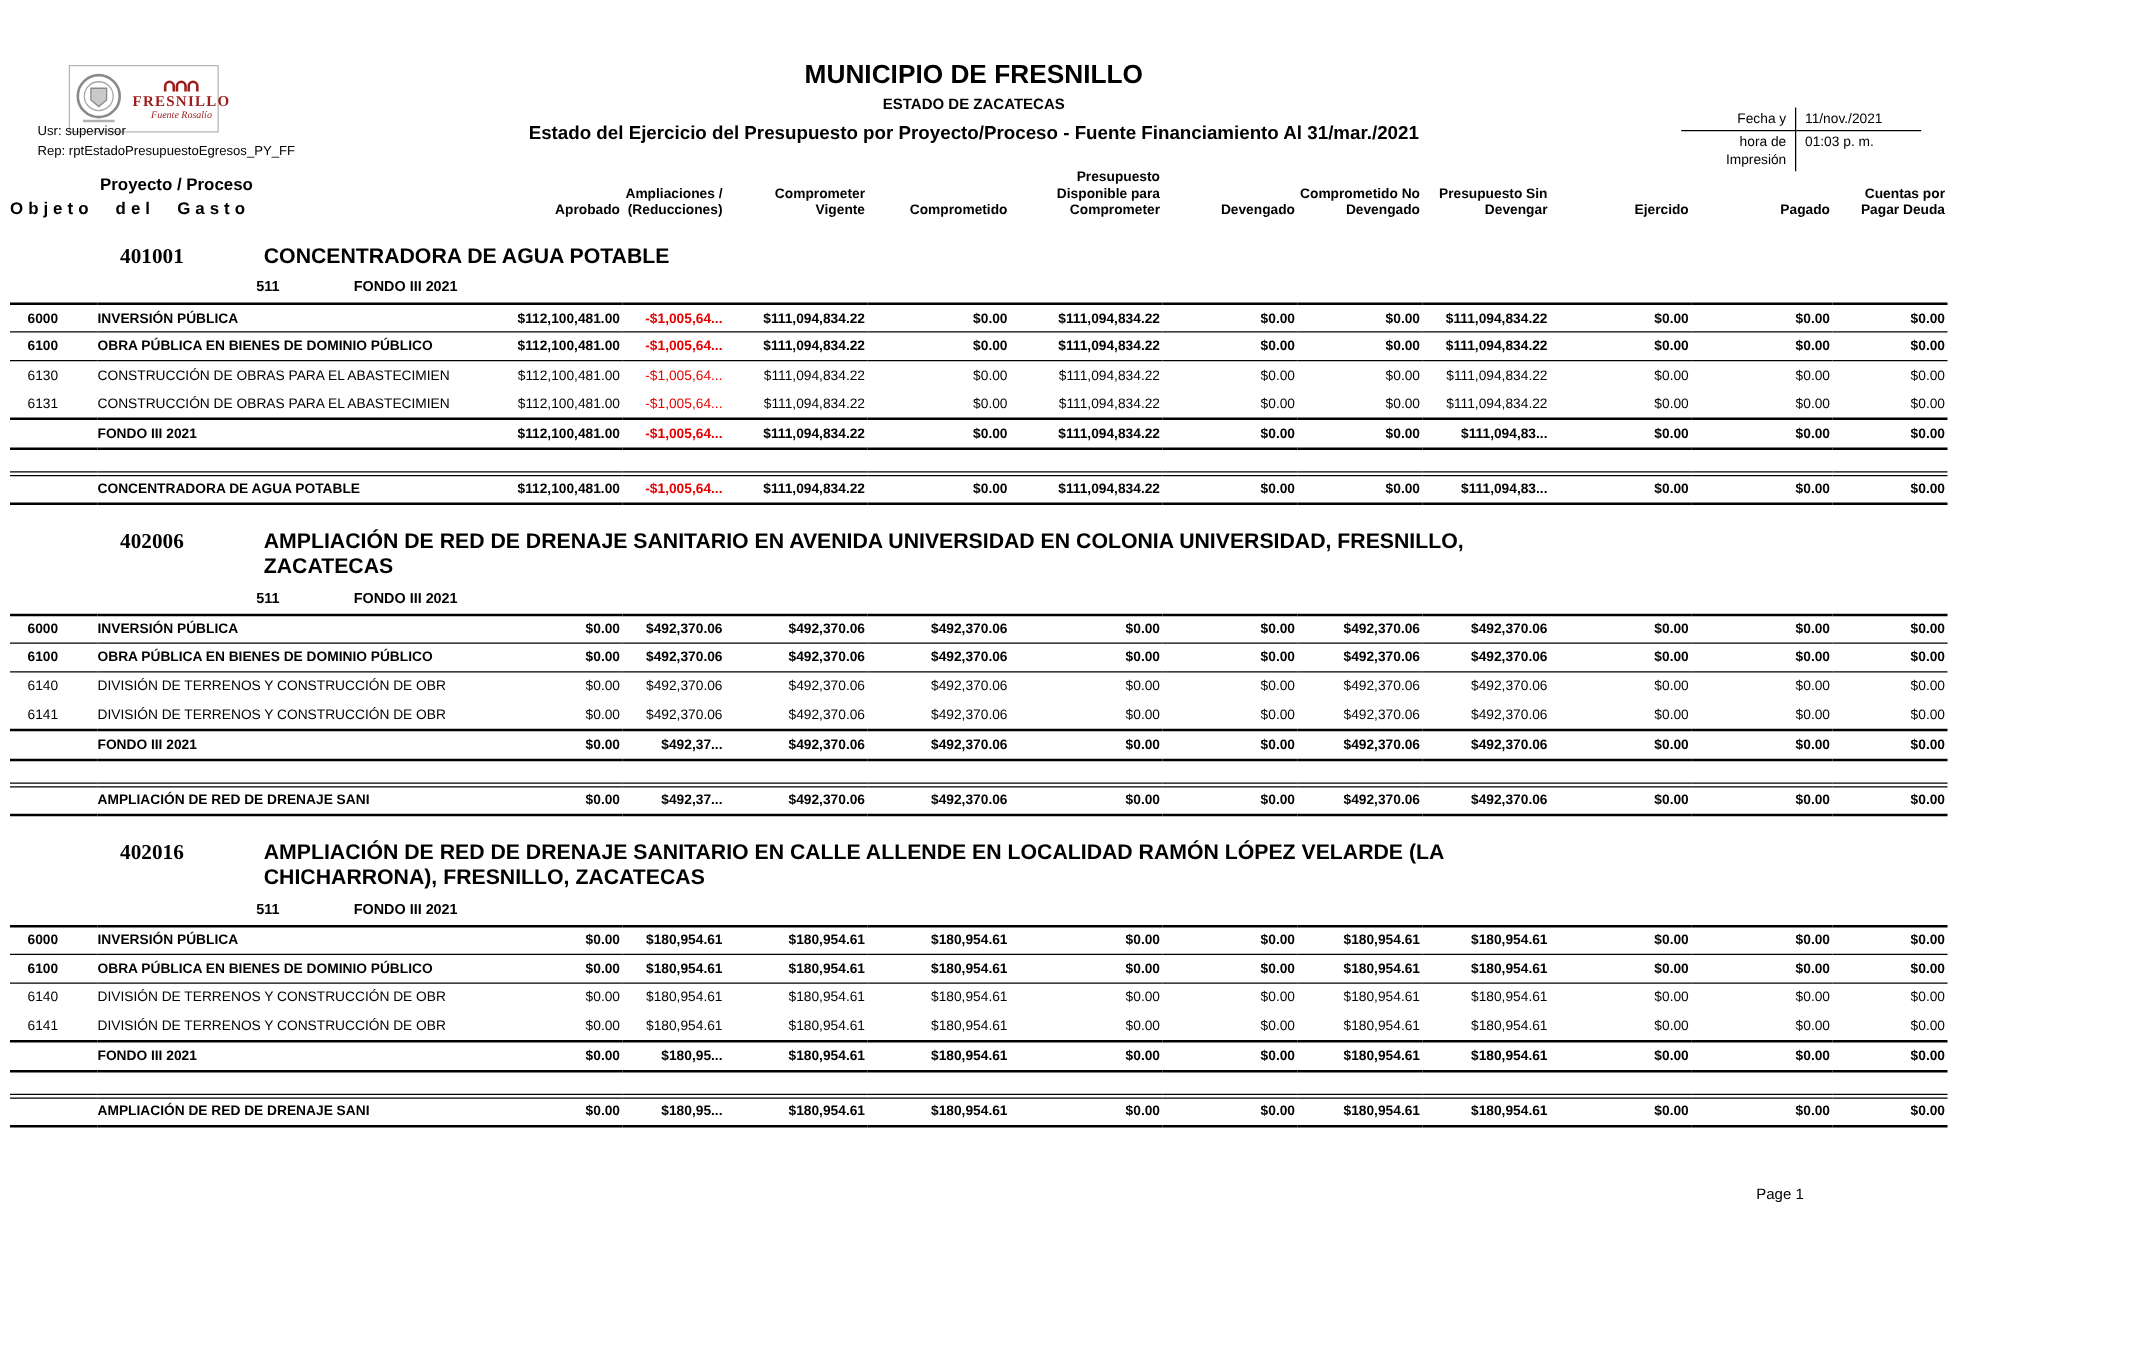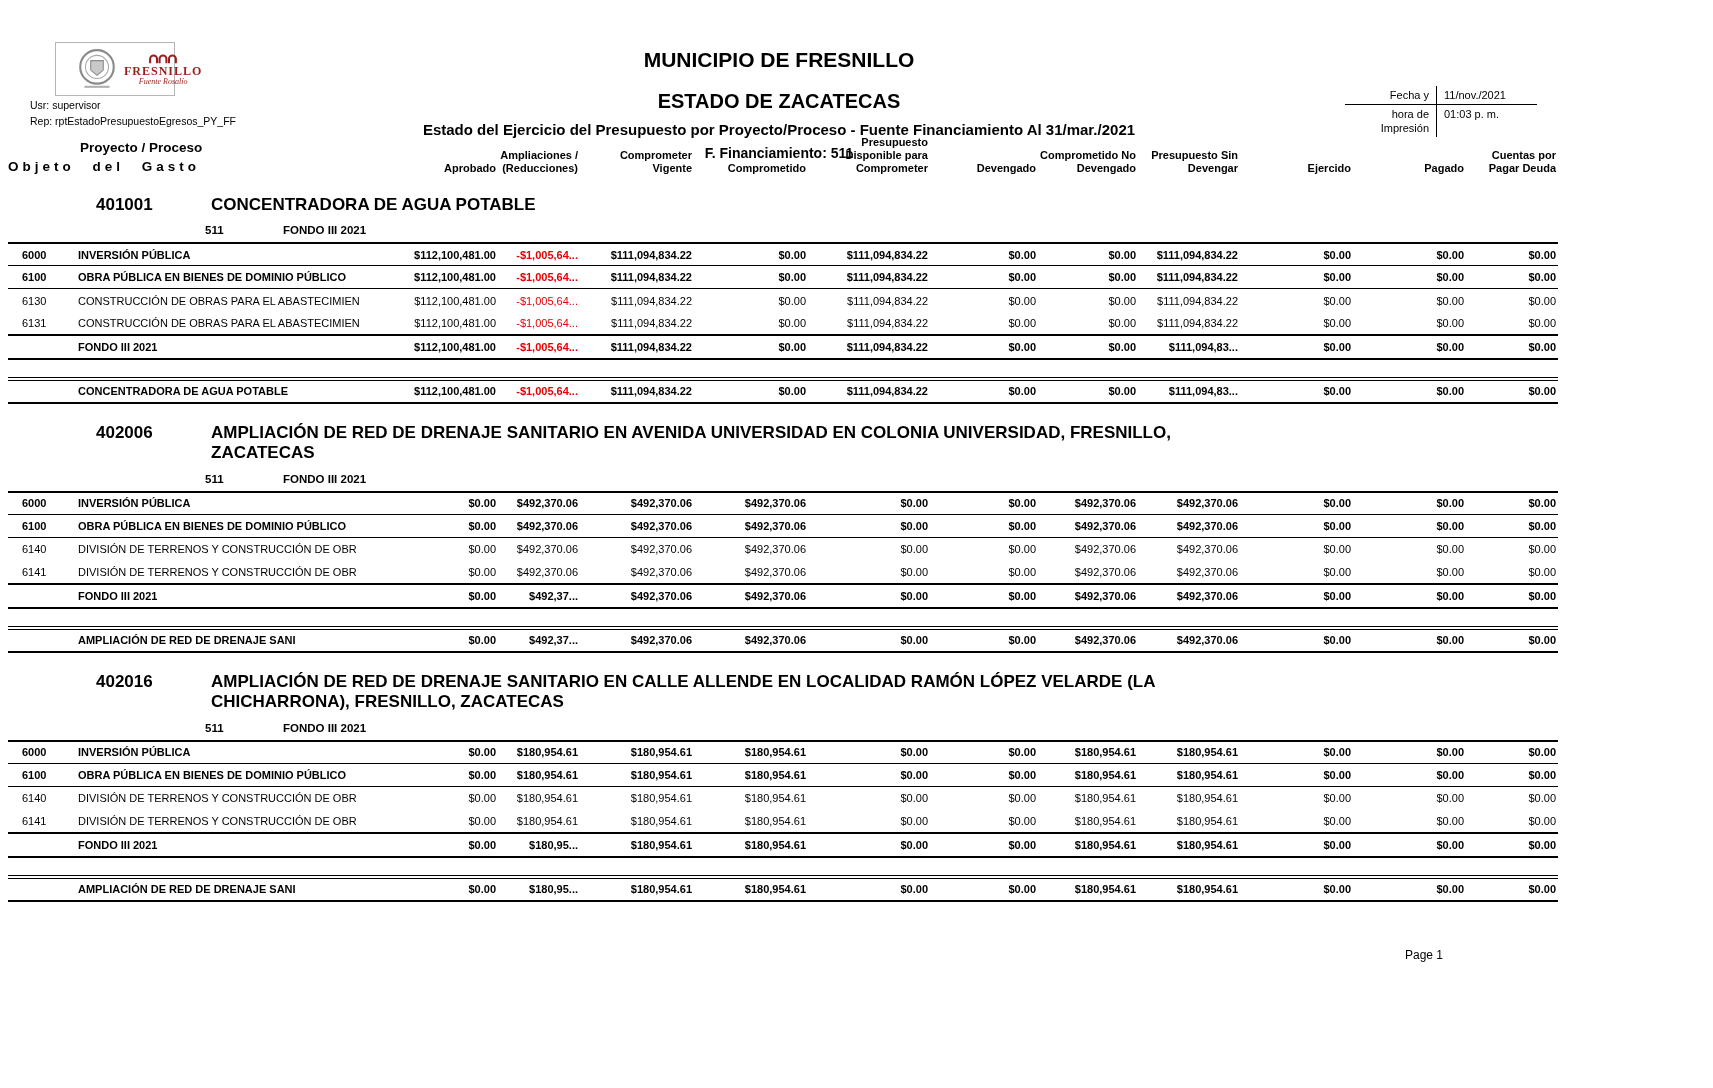--- a/index.html
+++ b/index.html
@@ -5,26 +5,26 @@
 <style>
   * { margin:0; padding:0; box-sizing:border-box; }
   html,body { background:#ffffff; }
   .page { position:relative; width:1713px; height:1088px; background:#fff;
           font-family:"Liberation Sans","DejaVu Sans",sans-serif; color:#000; overflow:hidden; }
 
   
   .report-header { position:relative; height:132px; }
   .titles { position:absolute; top:20px; left:0; width:1558px; text-align:center; }
   .title-main   { font-size:21px; font-weight:bold;margin-top:28px; }
-  .title-state  { font-size:20px; font-weight:bold; margin-top:18px; }
+  .title-state  { font-size:12px; font-weight:bold; margin-top:4px; }
   .title-report { font-size:15px; font-weight:bold; margin-top:8px; }
   .title-fin    { font-size:14px; font-weight:bold; margin-top:7px; }
 
-  .logo-box { position:absolute; top:42px; left:55px; width:120px; height:54px;
-              border:1px solid #b5b5b5; display:flex; align-items:center; padding:20px;justify-content:space-between; }
+  .logo-box { position:absolute; top:52px; left:55px; width:120px; height:54px;
+              border:1px solid #b5b5b5; display:flex; align-items:center; padding:2px;justify-content:space-between; }
   .seal { width:42px; height:44px; flex:0 0 auto; }
   .logo-divider { width:1px; height:44px; background:#c4c4c4; margin:0 3px; }
   .wordmark { flex:1; text-align:center; line-height:1; }
   .building-icon-svg { width:34px; height:12px; display:block; margin:0 auto; }
   .fres-text { font-family:"Liberation Serif","DejaVu Serif",serif; font-weight:bold;
                font-size:12px; letter-spacing:1px; color:#9d1c1c; margin-top:1px; }
   .fres-tagline { font-family:"Liberation Serif","DejaVu Serif",serif; font-style:italic;
                   font-size:8px; color:#9d1c1c; margin-top:1px; }
 
   .user-info { position:absolute; left:30px; top:97px; font-size:10.5px; line-height:16px; }
@@ -47,21 +47,21 @@
   td.c-label { font-size:11px; white-space:nowrap; overflow:hidden; }
   td.c-val   { font-size:11px; text-align:right; padding-right:2px; white-space:nowrap; overflow:hidden; }
 
   .data-row td { height:23px; }
   .r-bold td { font-weight:bold; }
   .r-line td { border-bottom:1px solid #000; }
   .r-top  td { border-top:2px solid #000; }
 
   .section-title-row td { padding:16px 0 2px 0; }
   .sec-code  { display:inline-block; min-width:115px; margin-left:88px;
-               font-size:17px; font-weight:bold; vertical-align:top; }
+               font-size:17px; font-weight:bold; vertical-align:top;font-family:Liberation Serif, serif; }
   .sec-title { display:inline-block; max-width:965px; font-size:17px; font-weight:bold;
                line-height:1.2; vertical-align:top; }
   .fund-row td { padding:3px 0 4px 0; }
   .fund-code { display:inline-block; margin-left:197px; min-width:78px; font-size:11.5px; font-weight:bold; }
   .fund-name { font-size:11.5px; font-weight:bold; }
 
   .subtotal-row td { height:24px; font-weight:bold; border-top:2px solid #000; border-bottom:2px solid #000; }
   .spacer-row td { height:20px; }
   .total-row td { height:24px; font-weight:bold; border-top:4px double #000; border-bottom:2px solid #000; }
   .gap-row td { height:4px; }
@@ -96,21 +96,20 @@
 
     <div class="user-info">
       <div>Usr: supervisor</div>
       <div>Rep: rptEstadoPresupuestoEgresos_PY_FF</div>
     </div>
 
     <div class="titles">
       <div class="title-main">MUNICIPIO DE FRESNILLO</div>
       <div class="title-state">ESTADO DE ZACATECAS</div>
       <div class="title-report">Estado del Ejercicio del Presupuesto por Proyecto/Proceso - Fuente Financiamiento Al 31/mar./2021</div>
-      <div class="title-fin">F. Financiamiento: 511</div>
     </div>
 
     <div class="print-info">
       <div class="pi-label pi-top">Fecha y</div>
       <div class="pi-value pi-top">11/nov./2021</div>
       <div class="pi-label">hora de Impresión</div>
       <div class="pi-value">01:03 p. m.</div>
     </div>
 
   </div>

